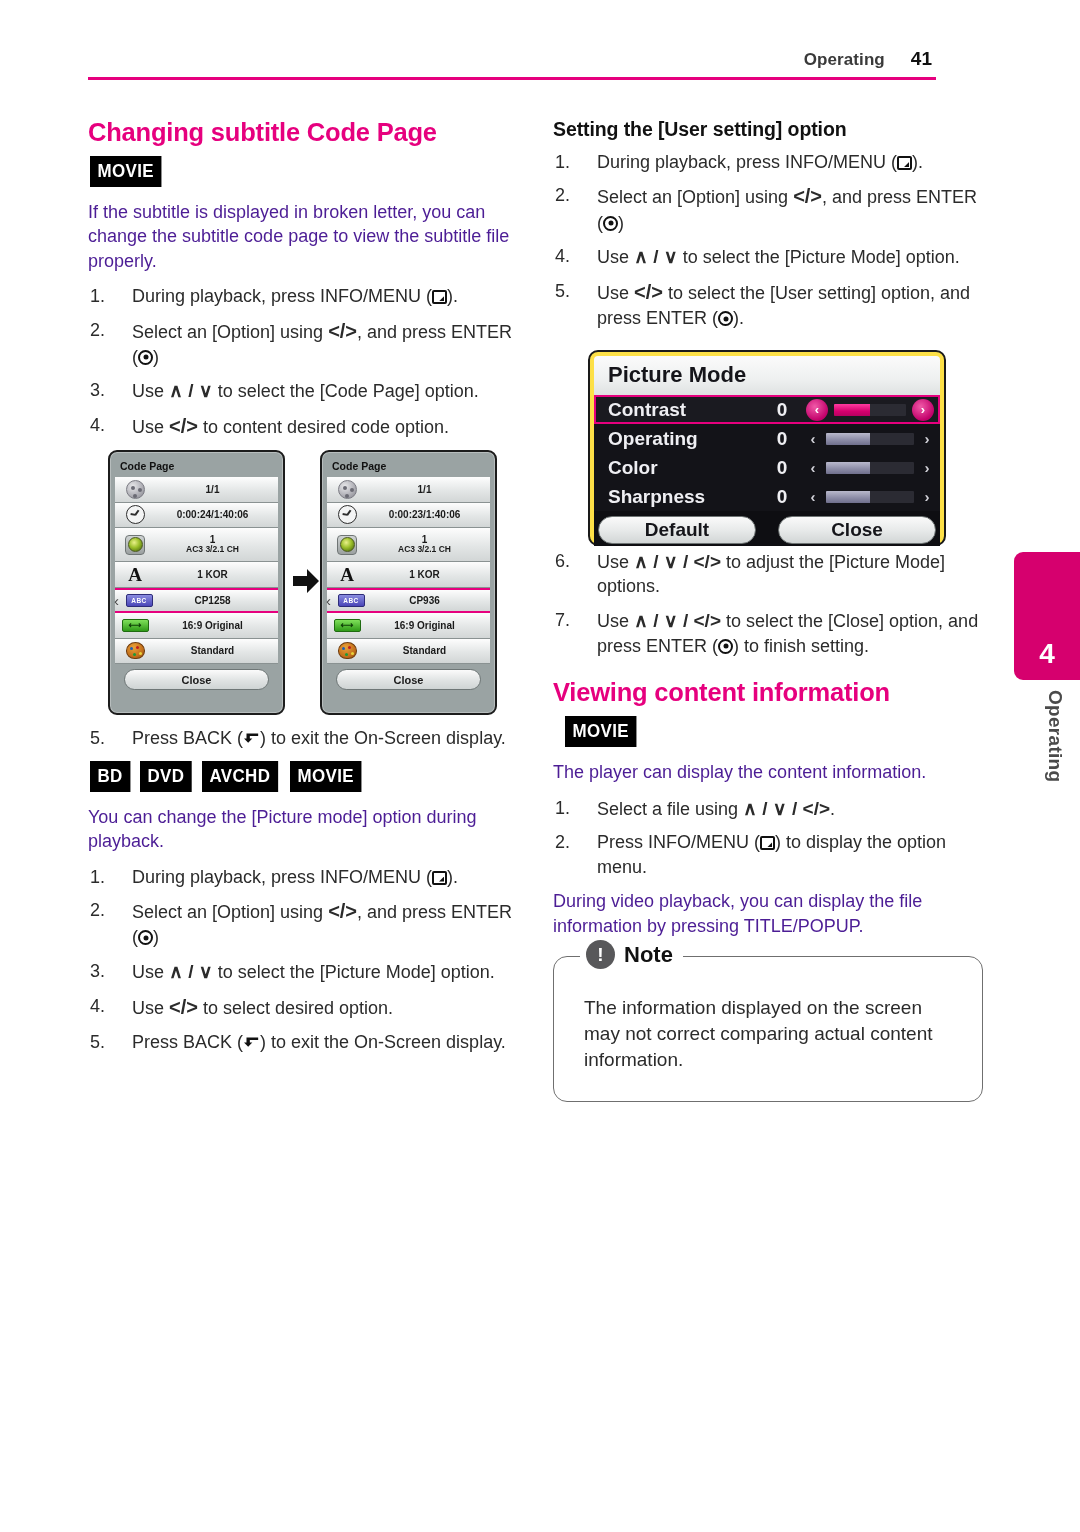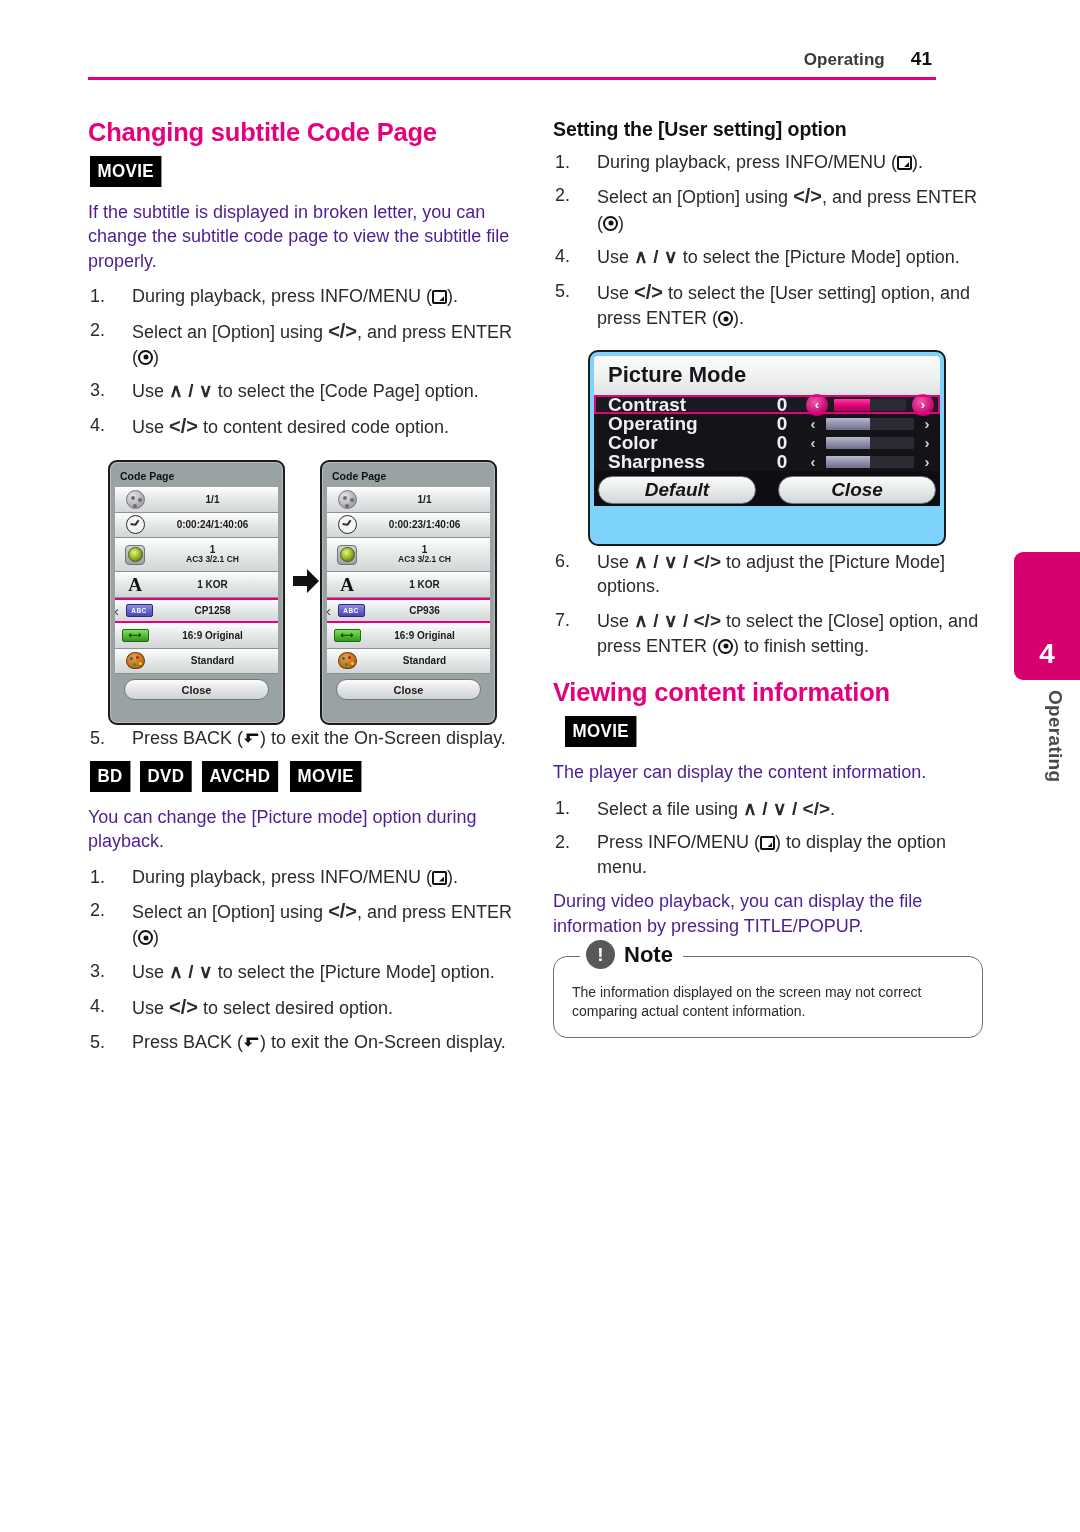--- a/index.html
+++ b/index.html
@@ -94,21 +94,21 @@
   }
   .ico-back{
     display:inline-block; width:17px; height:15px; vertical-align:-2px;
   }
 
   
   #codepage-figure{
     position:absolute; left:108px; top:450px; width:400px; height:270px;
   }
   .osd{
-    position:absolute; top:10px; width:177px; height:265px;
+    position:absolute; top:0; width:177px; height:265px;
     background:#9aa3a3; border:2px solid #1c1c1c; border-radius:9px;
     padding:4px 5px 6px 5px; box-shadow:0 0 0 1px #b7bdbd inset;
   }
   #osd-left{ left:0; }
   #osd-right{ left:212px; }
   .osd-title{
     font-size:10.5px; font-weight:700; color:#111; padding:4px 0 5px 5px;
   }
   .osd-rows{ background:#8d9696; }
   .osd-row{
@@ -176,30 +176,30 @@
   .gl-pal::after{content:"";position:absolute;left:3px;top:4px;width:3px;height:3px;
     background:#1e5fb5;border-radius:50%;
     box-shadow:6px -1px 0 #c01e1e, 3px 6px 0 #1f9a3a, 9px 5px 0 #e8d23a;}
   #fig-arrow{
     position:absolute; left:183px; top:116px; width:30px; height:30px;
   }
 
   
   #picturemode-figure{
     position:absolute; left:588px; top:350px; width:358px; height:196px;
-    background:#7dd3fc; border:2.5px solid #1a1a1a; border-radius:10px;
+    background:#fde047; border:2.5px solid #1a1a1a; border-radius:10px;
     padding:4px;
   }
   #pm-head{
     background:linear-gradient(#fbfbfb,#eef0f0 60%,#dfe2e2);
     color:#15151a; font-size:22px; font-weight:700;
     padding:6px 0 7px 14px; border-radius:4px 4px 0 0;
   }
   .pm-row{
-    display:flex; align-items:center; height:19px; padding:0 6px 0 14px;
+    display:flex; align-items:center; height:29px; padding:0 6px 0 14px;
     color:#efeff3; font-size:19px; font-weight:700; background:#131318;justify-content:space-between;
   }
   .pm-row.sel{
     background:#1a1a20; outline:2.5px solid #e6007e; outline-offset:-2px;
     position:relative; z-index:2;
   }
   .pm-row .lbl{ flex:0 0 150px; }
   .pm-row .val{ flex:0 0 48px; text-align:center; }
   .pm-row .sl{ flex:1; display:flex; align-items:center; gap:6px; }
   .pm-row .ar{ font-size:15px; color:#cfcfd6; width:14px; text-align:center; }
@@ -214,21 +214,21 @@
   }
   .pm-bar > i{
     position:absolute; left:0; top:0; bottom:0; display:block;
     background:linear-gradient(#b9b9cc,#8e8ea8 55%,#6f6f8c);
   }
   .pm-row.sel .pm-bar > i{
     background:linear-gradient(#f2view,#e6007e);
     background:linear-gradient(#ff3ba0,#d6006e 60%,#b80060);
   }
   #pm-foot{
-    display:flex; gap:22px; padding:5px 4px 2px 4px; background:#0e0e12;font-style:italic;
+    display:flex; gap:22px; padding:5px 4px 2px 4px; background:#0e0e12;
   }
   .pm-btn{
     flex:1; height:28px; border-radius:14px;
     background:linear-gradient(#fafafa,#e8eaea 50%,#d2d6d6);
     border:1px solid #6e7474;
     display:flex; align-items:center; justify-content:center;
     font-size:19px; font-weight:700; color:#15151a;
   }
 
   
@@ -240,21 +240,21 @@
   .note-head{
     position:absolute; left:26px; top:-17px; background:#fff;
     padding:0 10px 0 6px; display:flex; align-items:center; gap:9px;
   }
   .note-bang{
     width:29px; height:29px; border-radius:50%; background:#58585a;
     color:#fff; font-weight:700; font-size:19px;
     display:flex; align-items:center; justify-content:center; line-height:1;
   }
   .note-label{ font-size:22px; font-weight:700; color:#111; }
-  .note p{ margin:0; font-size:14px; line-height:1.36; color:#2b2b2b; }
+  .note p{ margin:12px; font-size:19px; line-height:1.36; color:#2b2b2b; }
 
   
   #side-tab{
     position:absolute; right:0; top:552px; width:66px; height:128px;
     background:#d6006e; border-radius:9px 0 0 9px;
     color:#fff; display:flex; align-items:flex-end; justify-content:center;
     padding-bottom:10px; font-size:28px; font-weight:700;
   }
   #side-tab-label{
     position:absolute; right:14px; top:690px;

